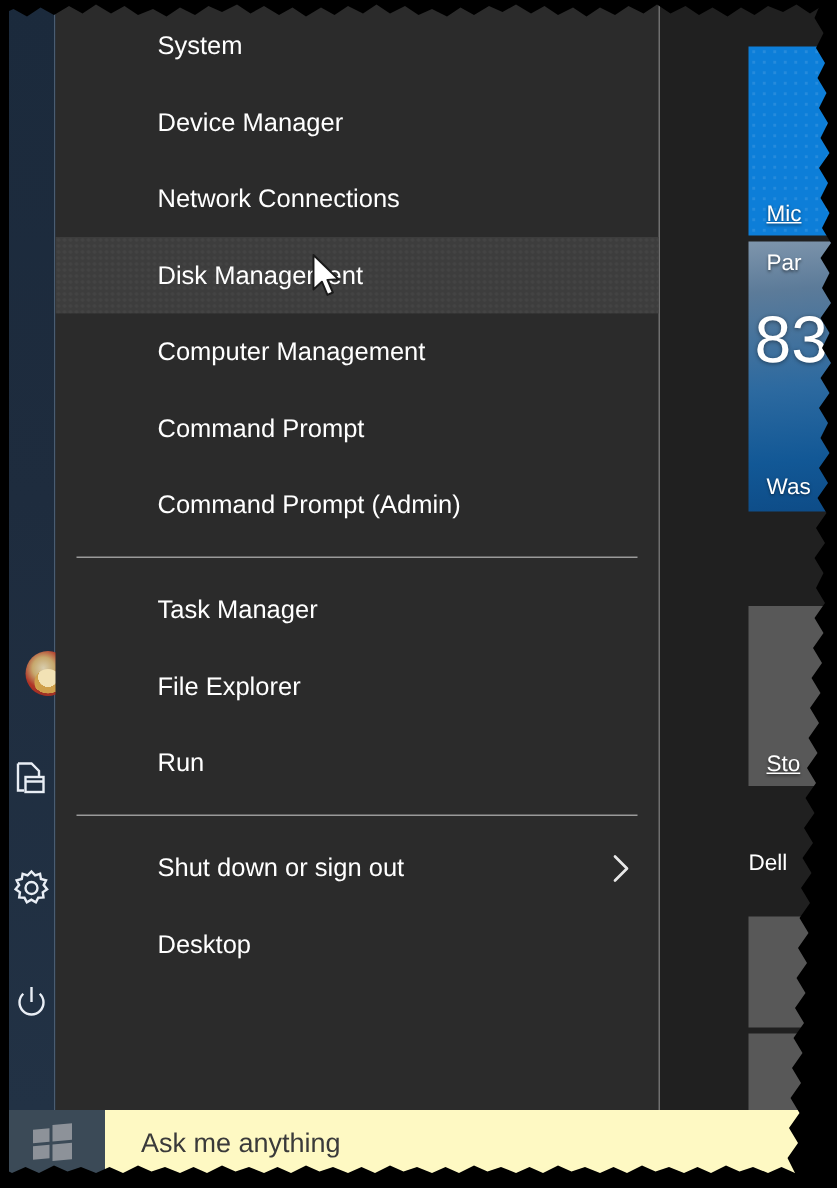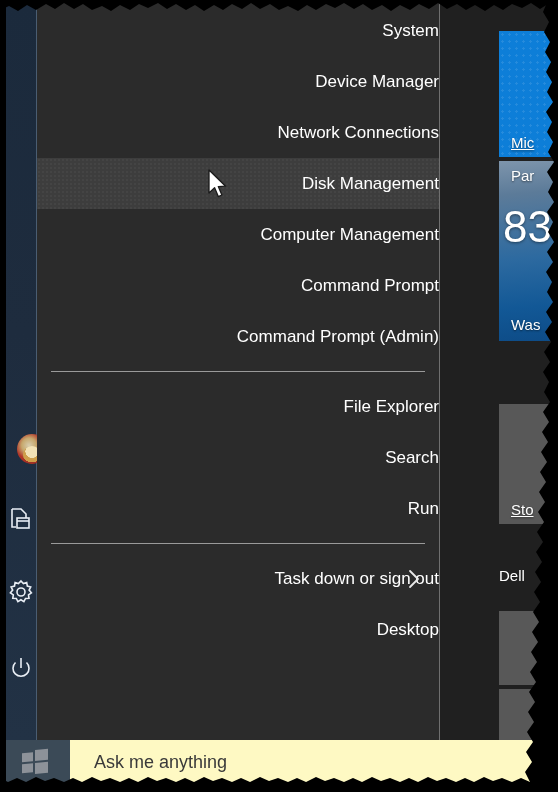--- a/index.html
+++ b/index.html
@@ -176,25 +176,24 @@
     width: 402px;
     height: 744px;
     background: #2b2b2b;
     border-right: 1px solid #6f6f6f;
     box-shadow: 0 0 0 0 rgba(0,0,0,0);
   }
   .menu-item {
     position: relative;
     height: 51px;
     line-height: 51px;
-    padding-left: 30px;
+    padding-left: 68px;
     color: #ffffff;
     font-size: 17px;
     white-space: nowrap;
-    text-align: right;
   }
   .menu-item.highlight {
     background-color: #3d3d3d;
     background-image: radial-gradient(rgba(255,255,255,.035) 1px, transparent 1.2px);
     background-size: 4px 4px;
   }
   .menu-item .chev {
     position: absolute;
     right: 18px;
     top: 0;
@@ -365,33 +364,33 @@
     <div class="menu-item">
       <span>Command Prompt</span>
     </div>
     <div class="menu-item">
       <span>Command Prompt (Admin)</span>
     </div>
 
     <div class="menu-sep"></div>
 
     <div class="menu-item">
+      <span>Task Manager</span>
+    </div>
+    <div class="menu-item">
       <span>File Explorer</span>
     </div>
     <div class="menu-item">
-      <span>Search</span>
-    </div>
-    <div class="menu-item">
       <span>Run</span>
     </div>
 
     <div class="menu-sep"></div>
 
     <div class="menu-item">
-      <span>Task down or sign out</span>
+      <span>Shut down or sign out</span>
       <span class="chev">
         <svg viewBox="0 0 14 22" width="14" height="22" fill="none" stroke="#e8e8e8" stroke-width="1.8" stroke-linecap="round" stroke-linejoin="round">
           <path d="M3 3 L11 11 L3 19"></path>
         </svg>
       </span>
     </div>
     <div class="menu-item">
       <span>Desktop</span>
     </div>
   </div>

